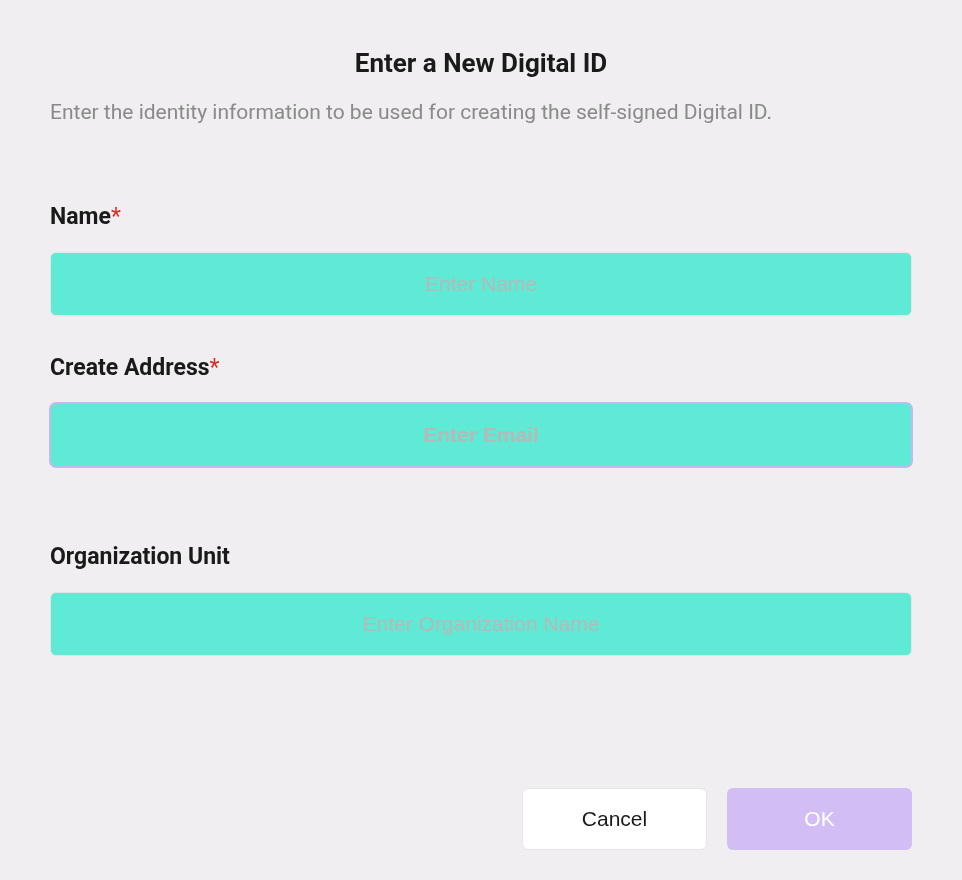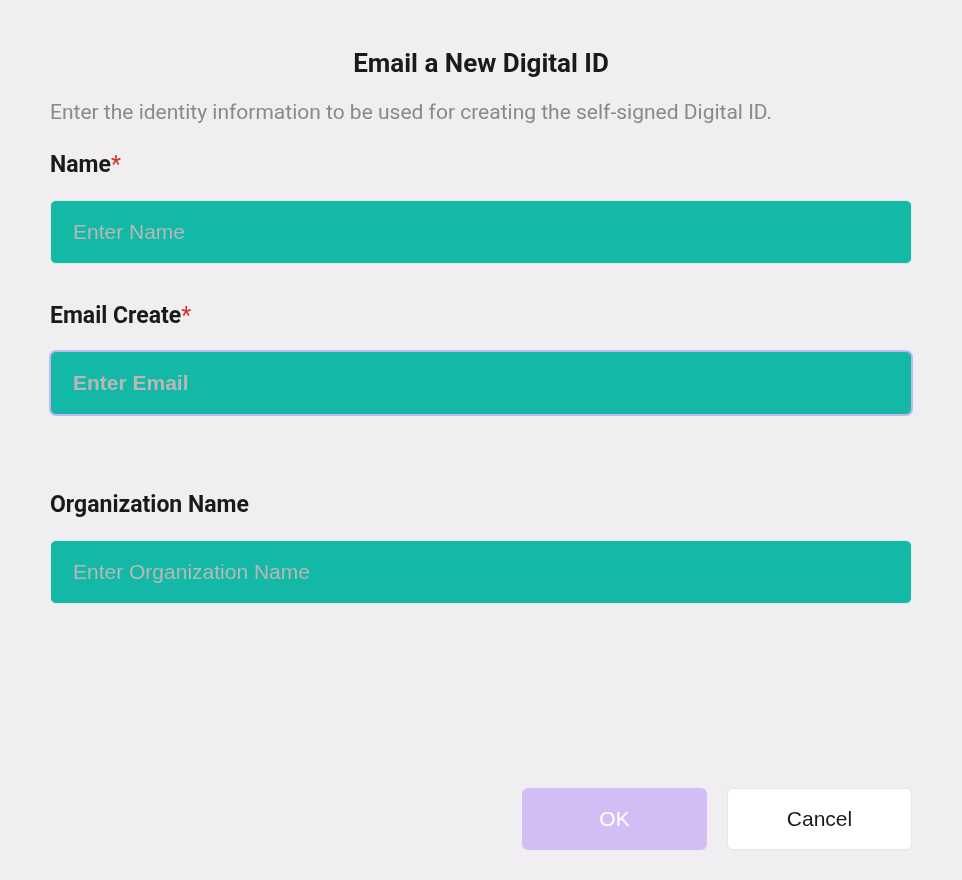--- a/index.html
+++ b/index.html
@@ -25,47 +25,48 @@
     .title {
       font-size: 26px;
       font-weight: 700;
       color: #1a1a1a;
       text-align: center;
       margin-bottom: 20px;
     }
     .subtitle {
       font-size: 21px;
       color: #8a8a8a;
-      margin-bottom: 24px;
+      margin-bottom: 76px;
       line-height: 1.4;
     }
     .form-group {
       margin-bottom: 38px;
     }
     .form-label {
       font-size: 23px;
       font-weight: 700;
       color: #1a1a1a;
       display: block;
       margin-bottom: 22px;
     }
     .required {
       color: #d93025;
       font-weight: 400;
     }
     .form-input {
       width: 100%;
       height: 64px;
-      background: #14b8a6;
+      background: #5eead4;
       border: 1px solid #e6e6e6;
       border-radius: 6px;
       padding: 0 22px;
       font-size: 21px;
       color: #333;
       outline: none;
+      text-align: center;
     }
     .form-input::placeholder {
       color: #b8b8b8;
     }
     .form-input.focused {
       border: 1px solid #c3b9f0;
       box-shadow: 0 0 0 1px #c3b9f0;
       font-weight: bold;
     }
     .button-row {
@@ -92,42 +93,42 @@
     .btn-secondary {
       background: #ffffff;
       color: #1a1a1a;
       border: 1px solid #e6e6e6;
     }
   </style>
 </head>
 <body>
 
 <div class="dialog">
-  <h1 class="title">Email a New Digital ID</h1>
+  <h1 class="title">Enter a New Digital ID</h1>
   <p class="subtitle">Enter the identity information to be used for creating the self-signed Digital ID.</p>
 
   <div class="form-group">
     <label class="form-label">
       <span>Name</span><span class="required">*</span>
     </label>
     <input type="text" class="form-input" placeholder="Enter Name" style="">
   </div>
 
   <div class="form-group">
     <label class="form-label">
-      <span>Email Create</span><span class="required">*</span>
+      <span>Create Address</span><span class="required">*</span>
     </label>
     <input type="text" class="form-input focused" placeholder="Enter Email" style="">
   </div>
 
   <div class="form-group">
   </div>
 
   <div class="form-group">
-    <label class="form-label">Organization Name</label>
+    <label class="form-label">Organization Unit</label>
     <input type="text" class="form-input" placeholder="Enter Organization Name" style="">
   </div>
 
   <div class="button-row">
+    <button class="btn btn-secondary">Cancel</button>
     <button class="btn btn-primary">OK</button>
-    <button class="btn btn-secondary">Cancel</button>
   </div>
 </div>
 
 </body></html>

